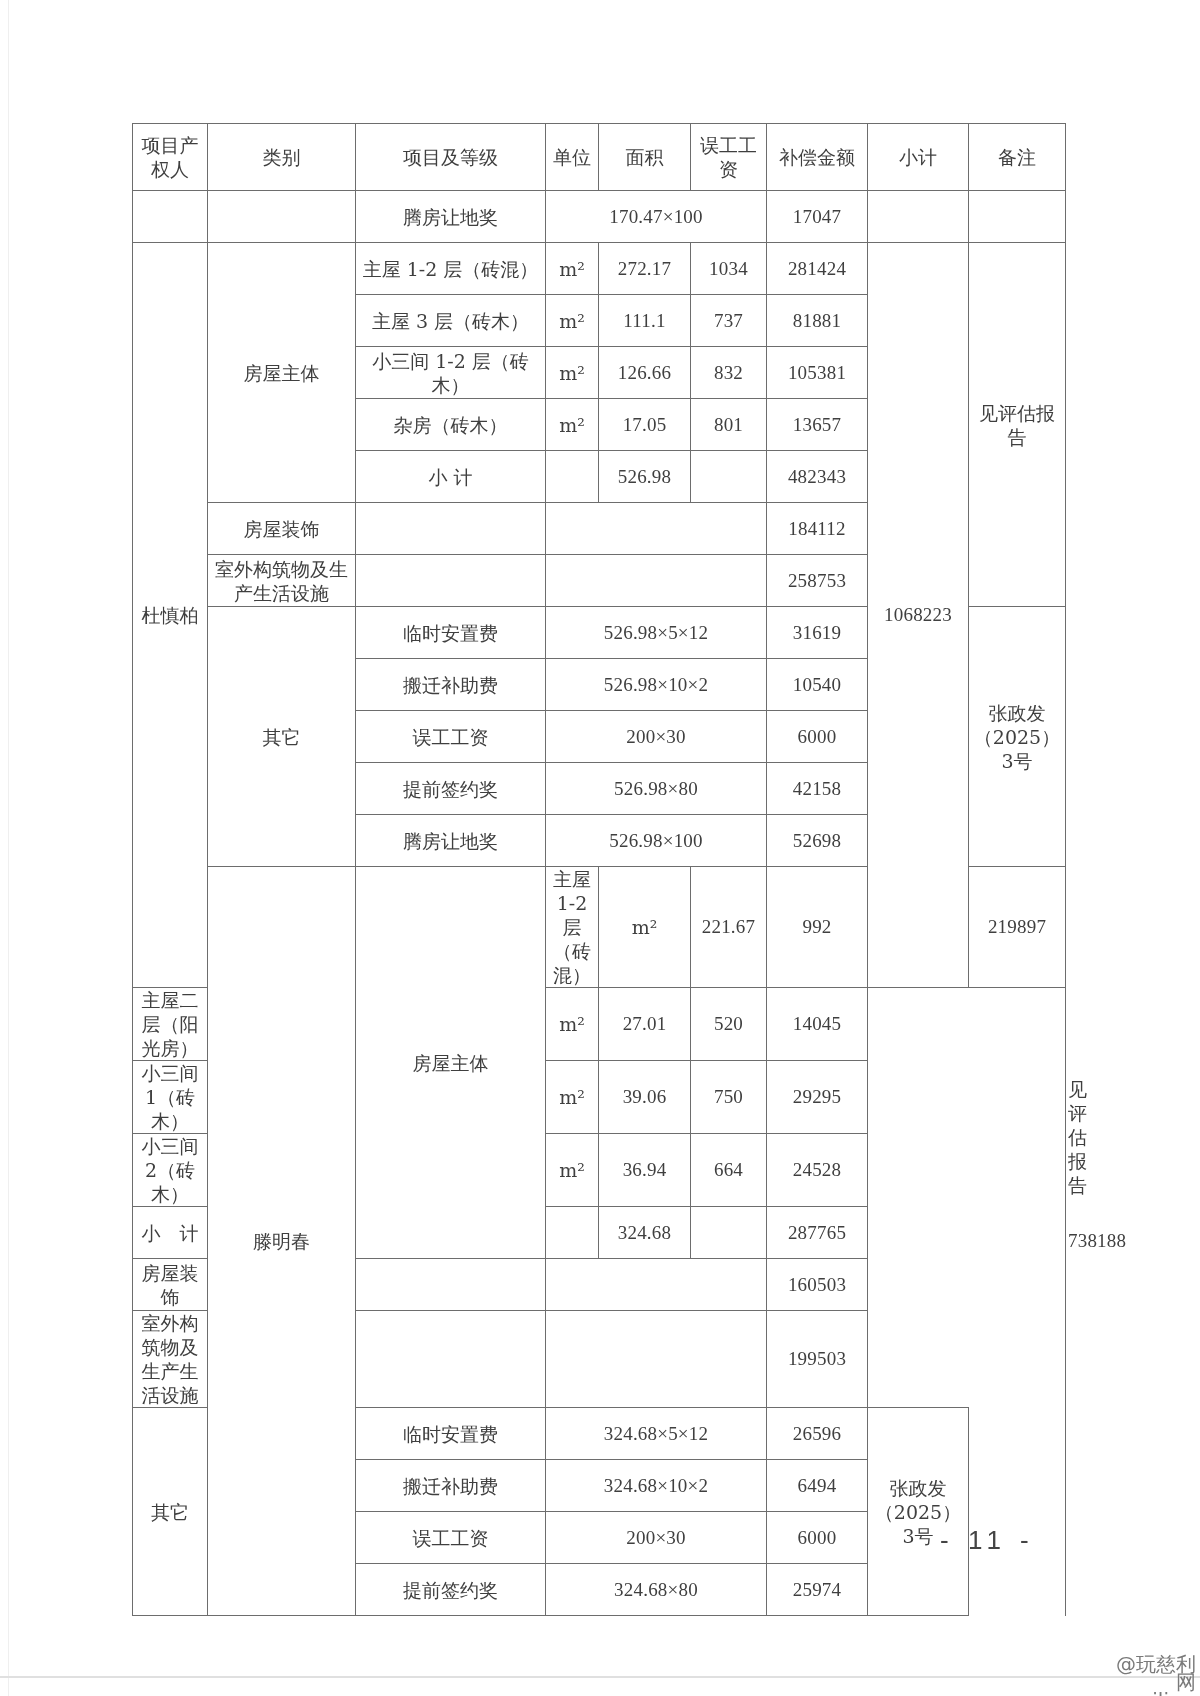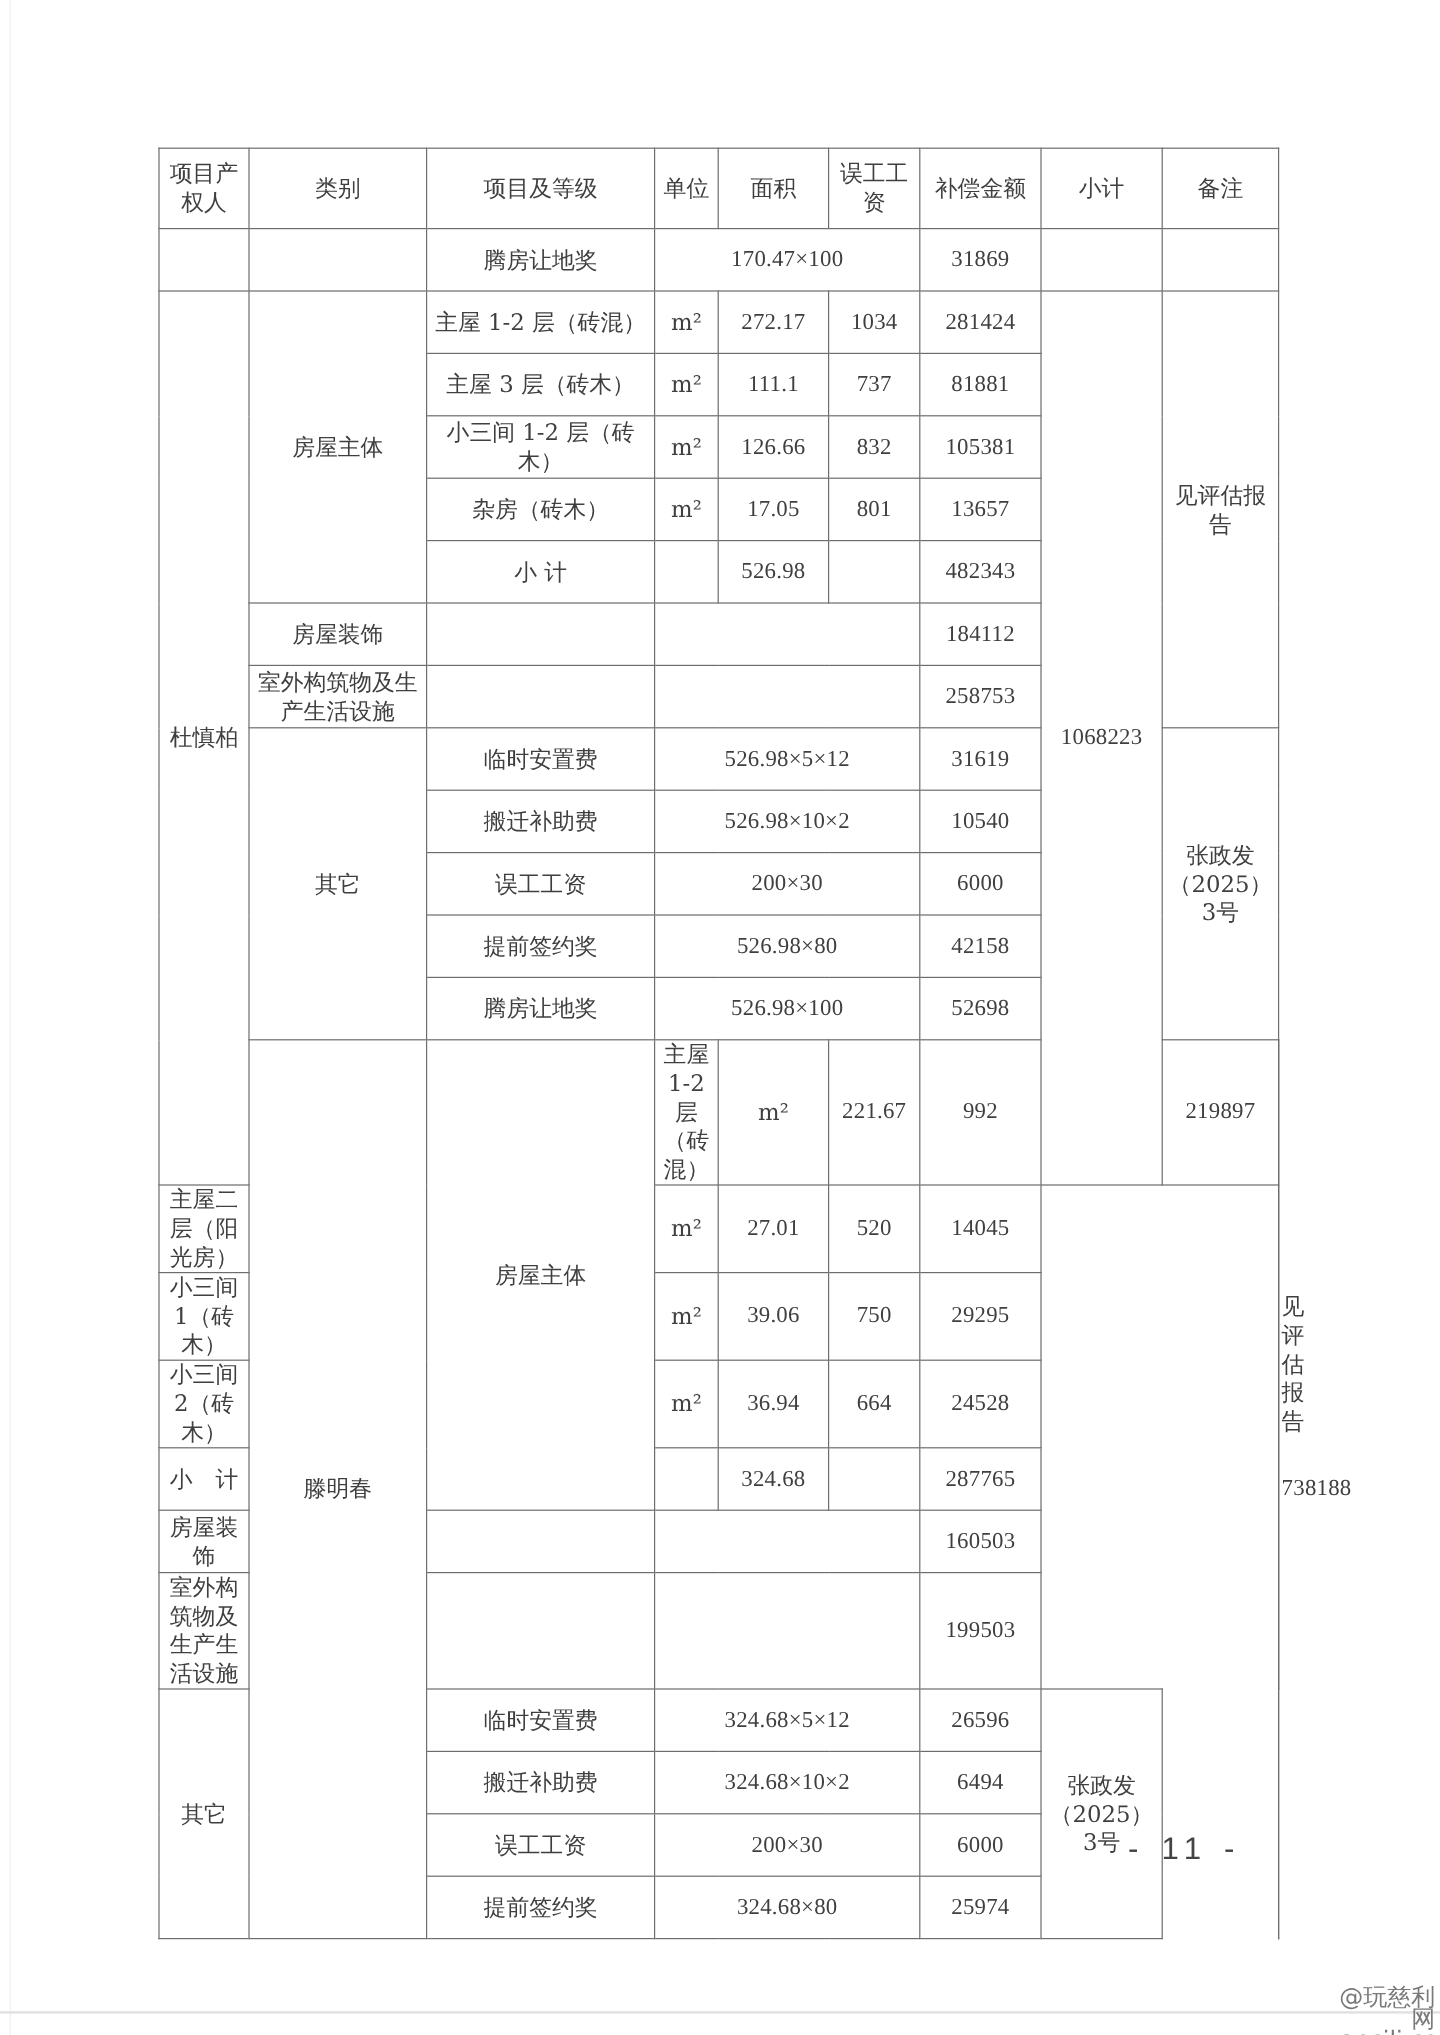--- a/index.html
+++ b/index.html
@@ -54,21 +54,21 @@
       <td class="narrow">误工工资</td>
       <td>补偿金额</td>
       <td>小计</td>
       <td>备注</td>
     </tr>
     <tr>
       <td></td>
       <td></td>
       <td>腾房让地奖</td>
       <td colspan="3" class="num">170.47×100</td>
-      <td class="num">31869</td>
+      <td class="num">17047</td>
       <td></td>
       <td></td>
     </tr>
 
     <tr>
       <td rowspan="13">杜慎柏</td>
       <td rowspan="5">房屋主体</td>
       <td>主屋 1-2 层（砖混）</td>
       <td class="unit">m²</td>
       <td class="num">272.17</td>

